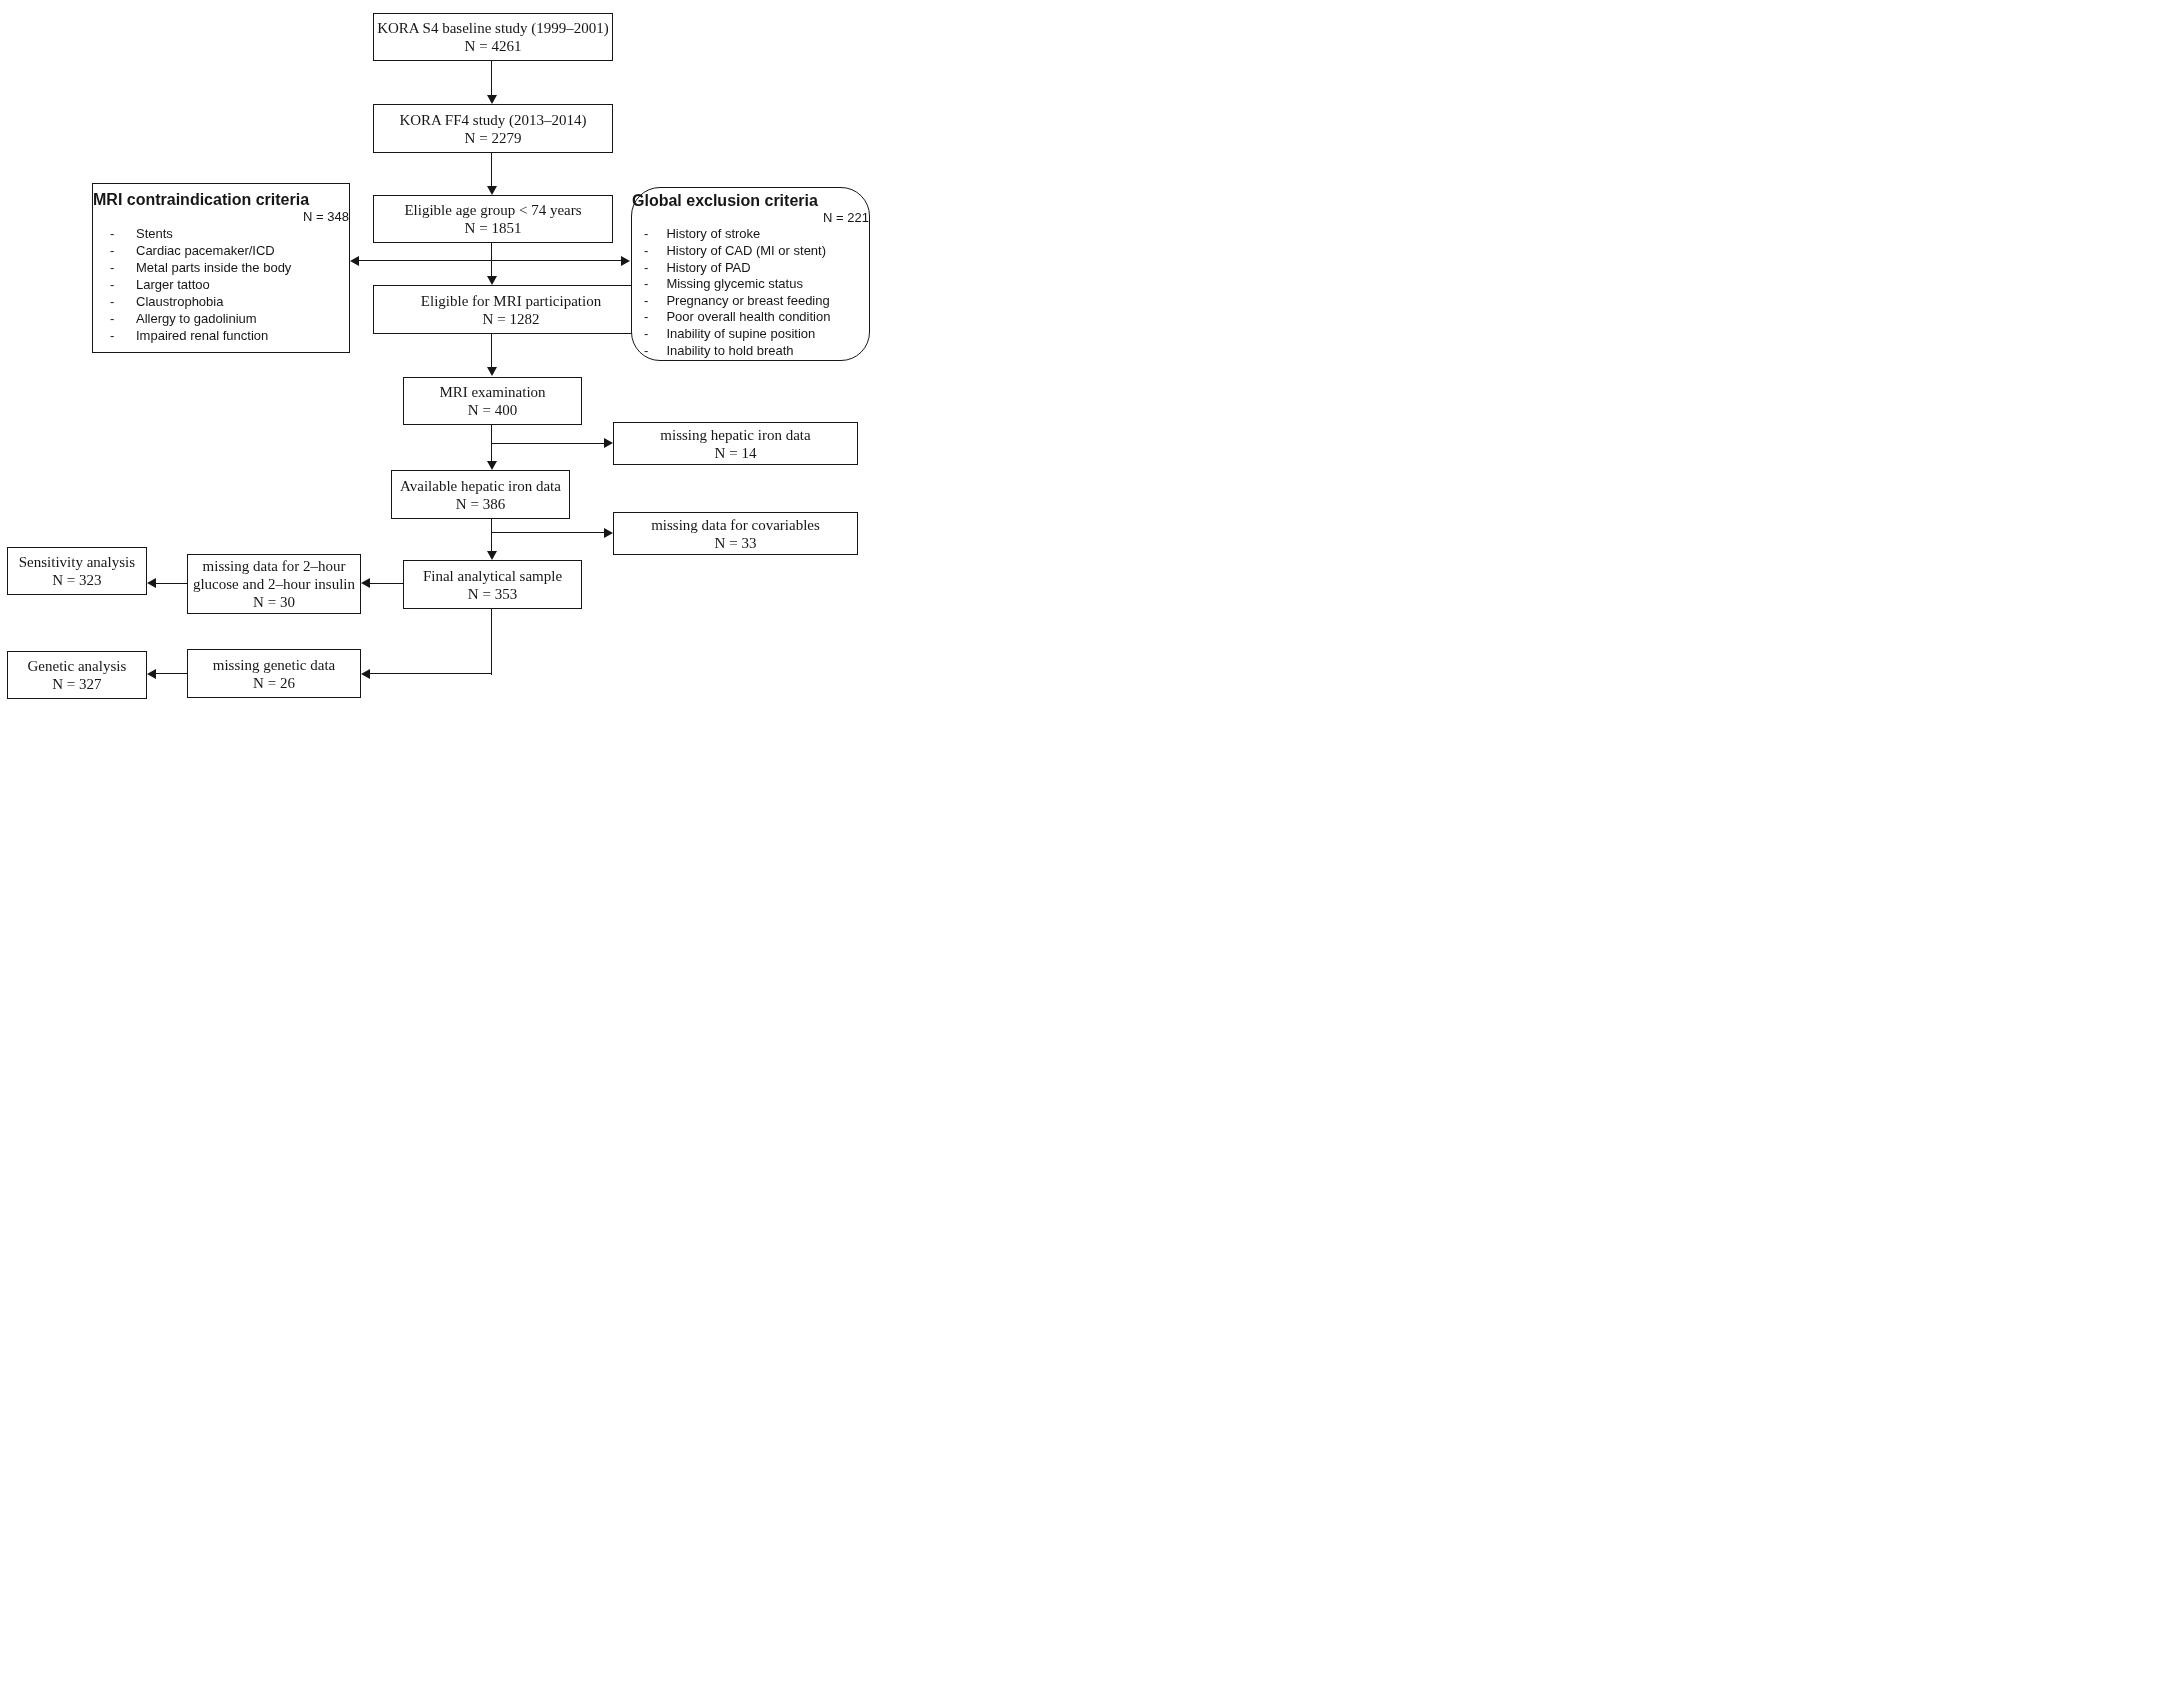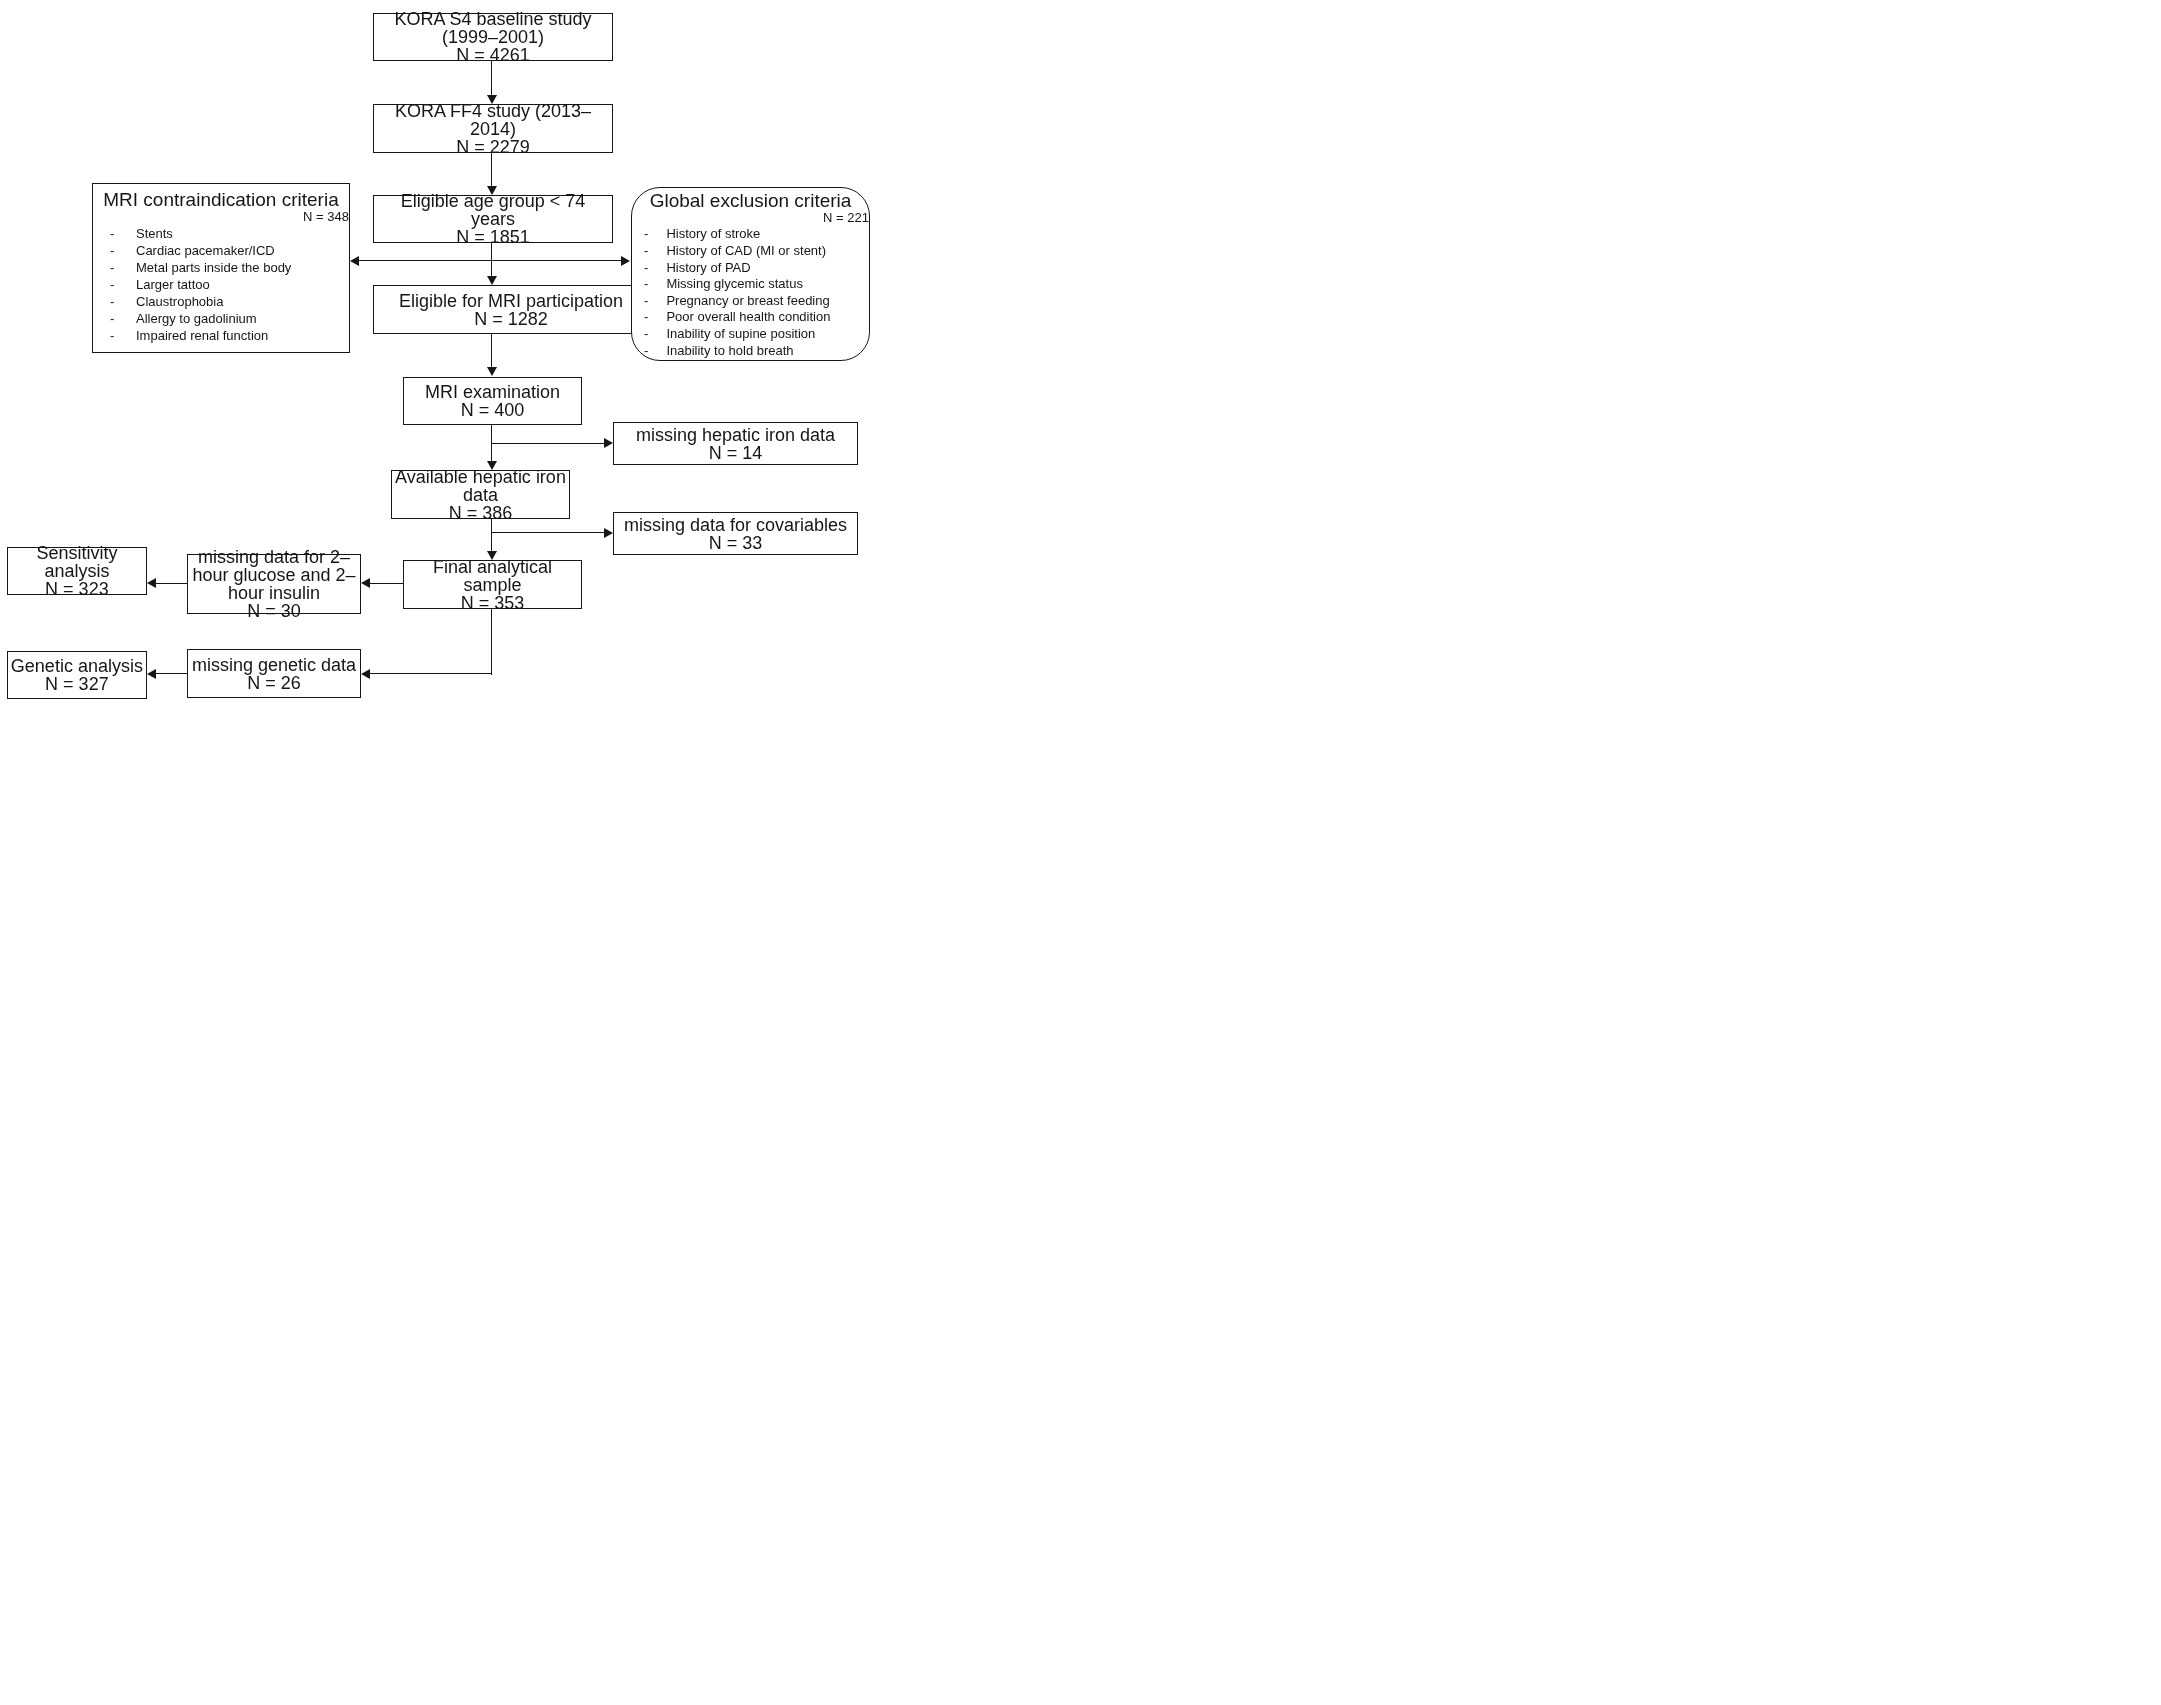--- a/index.html
+++ b/index.html
@@ -12,31 +12,32 @@
     overflow:hidden;
   }
   .node{
     position:absolute;
     box-sizing:border-box;
     border:1.1px solid #161616;
     background:#ffffff;
     display:flex;flex-direction:column;
     align-items:center;justify-content:center;
     text-align:center;
-    font-size:18px;line-height:18px;
+    font-size:15px;line-height:18px;
     padding:0 2.3px;
+    font-family:Liberation Serif, serif;
   }
   .crit{
     position:absolute;
     box-sizing:border-box;
     border:1.1px solid #161616;
     background:#ffffff;
     font-size:13px;line-height:17px;
   }
-  .crit-title{font-weight:normal;text-align:center;font-size:19px;margin-top:6.9px;}
+  .crit-title{font-weight:bold;font-size:16px;margin-top:6.9px;}
   .crit-n{text-align:right;}
   .crit-item{display:flex;padding-left:17px;}
   .crit-item .dash{width:26px;flex:none;}
   .crit-right{line-height:16.6px;border-radius:29px;}
   .crit-right .crit-title{margin-top:5.2px;}
   .crit-right .crit-item{padding-left:12px;}
   .crit-right .crit-item .dash{width:22.4px;}
   .hline,.vline{position:absolute;background:#161616;}
   .hline{height:1.1px;}
   .vline{width:1.1px;}

